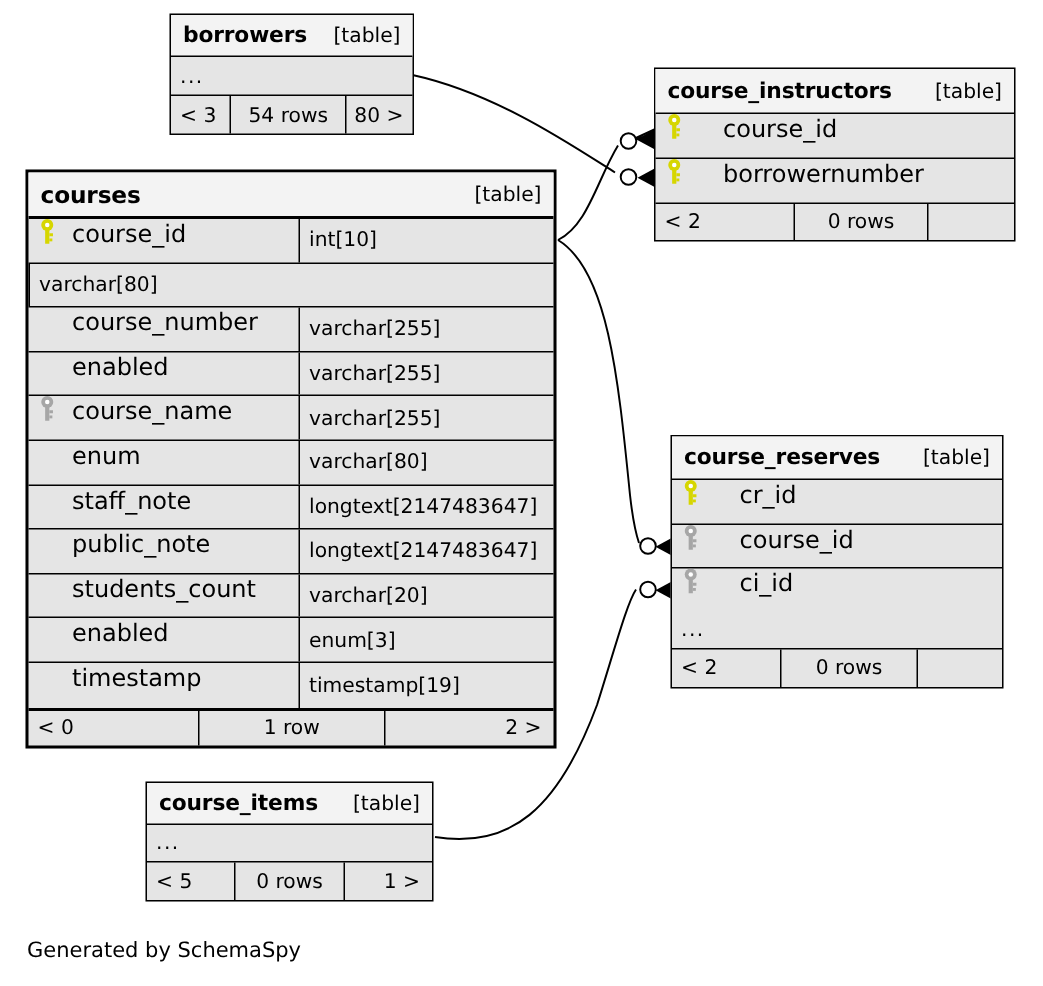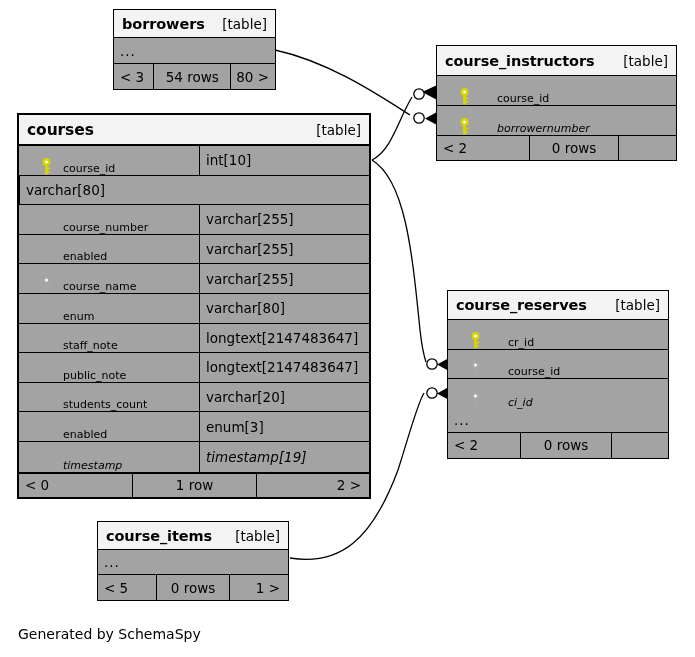--- a/index.html
+++ b/index.html
@@ -24,21 +24,21 @@
   .edges {
     position: absolute;
     left: 0; top: 0;
     width: 695px;
     height: 657px;
     pointer-events: none;
     z-index: 1;
   }
   .tbl {
     position: absolute;
-    background: #a3a3a3;
+    background: #e5e5e5;
     border: 1.6px solid #000000;
     box-sizing: border-box;
     z-index: 3;
   }
   .tbl.main {
     border-width: 2.6px;
   }
   .thead {
     background: #f3f3f3;
     border-bottom: 1.6px solid #000000;
@@ -58,27 +58,27 @@
     font-size: 13.5px;
     color: #000000;
   }
   .row {
     display: flex;
     align-items: stretch;
     border-bottom: 1.6px solid #000000;
     box-sizing: border-box;
     height: 29.6px;
   }
-  .row:last-child { border-bottom: none; font-style: italic; }
+  .row:last-child { border-bottom: none; }
   .cellname {
     display: flex;
-    align-items: flex-end;
-    box-sizing: border-box;
-    font-size: 11px;
-    padding-left: 16px;
+    align-items: flex-start;
+    box-sizing: border-box;
+    font-size: 16px;
+    padding-left: 1px;
   }
   .keycell {
     width: 22px;
     min-width: 22px;
     display: flex;
     align-items: center;
     justify-content: center;
   }
   .namelabel {
     padding-left: 6px;

